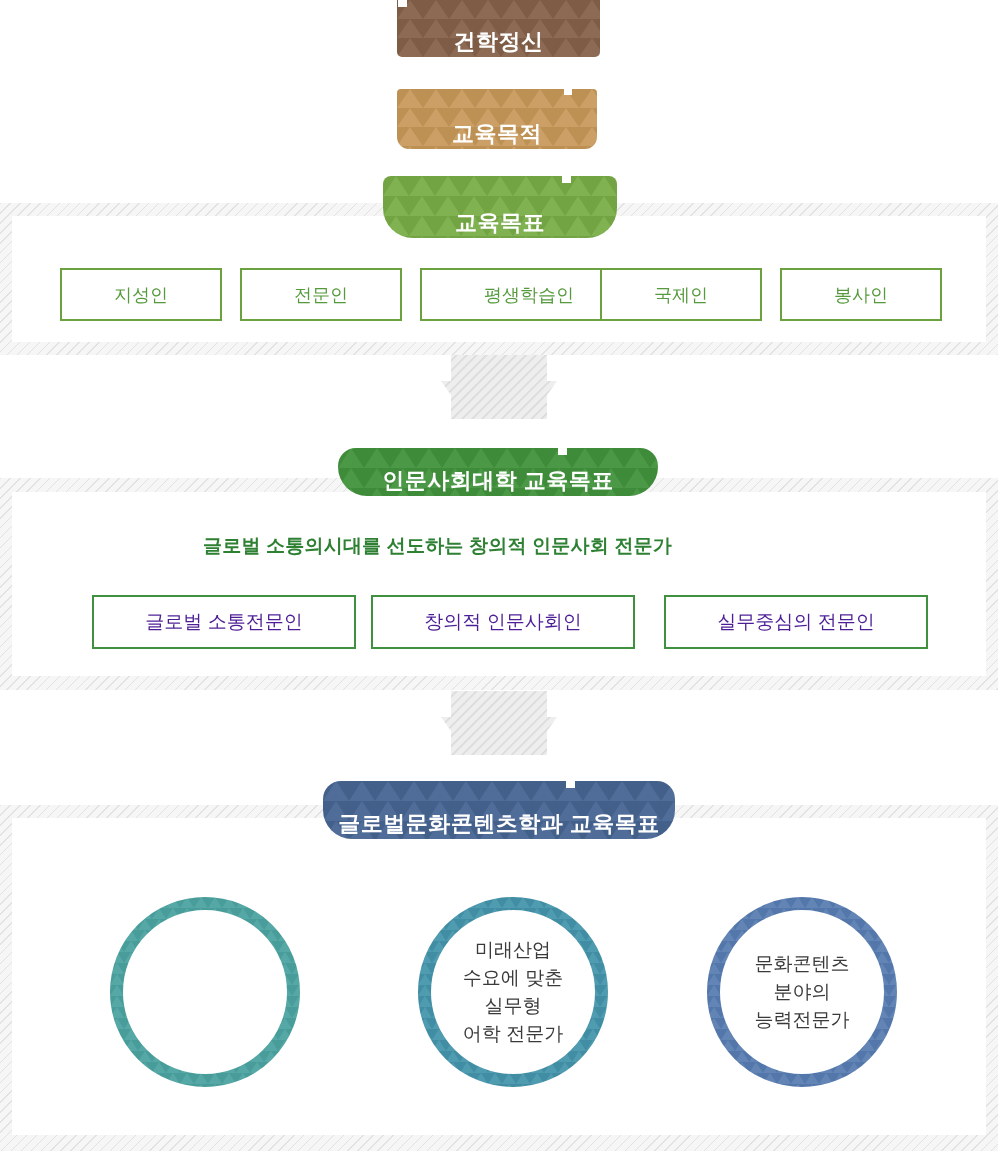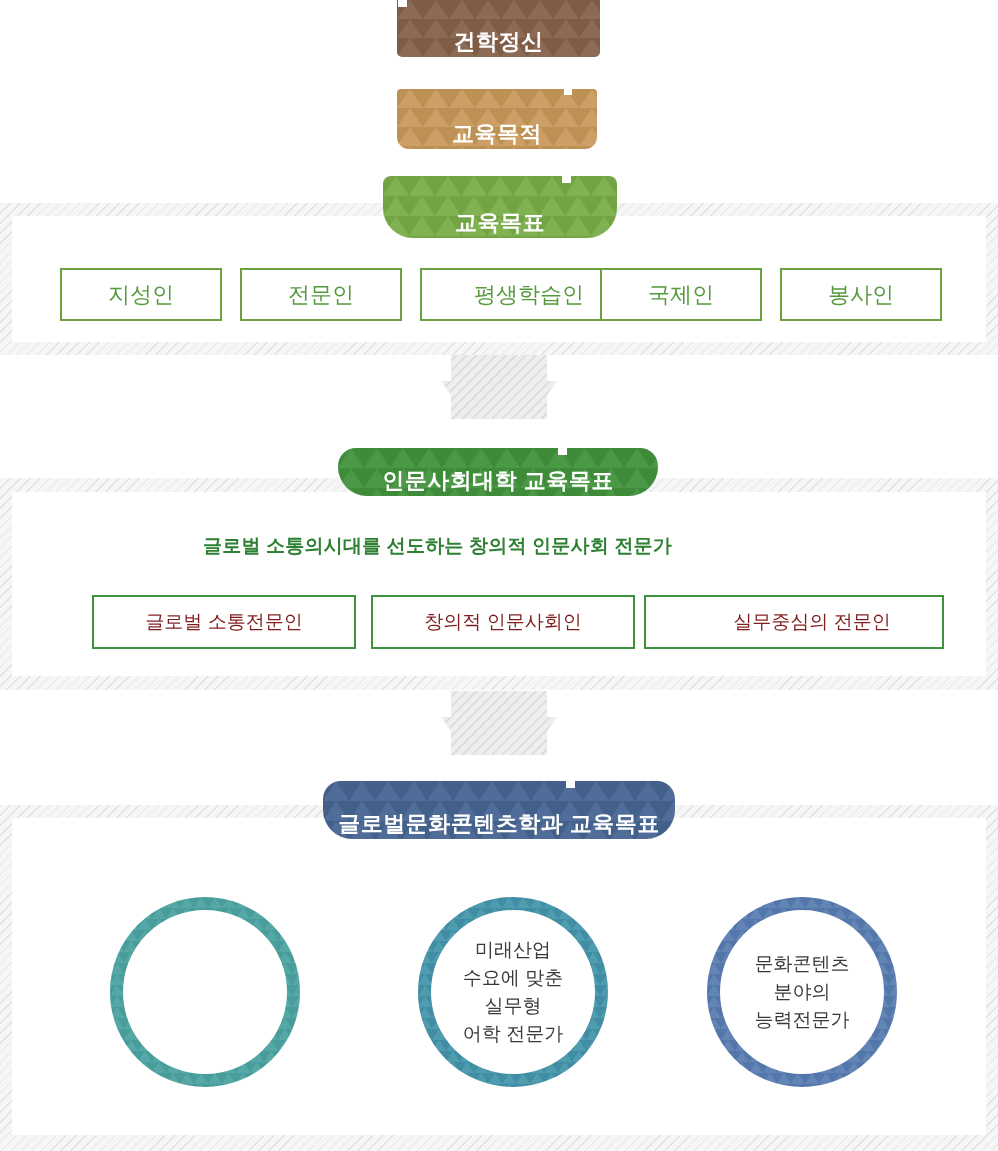--- a/index.html
+++ b/index.html
@@ -13,23 +13,23 @@
   .panel{position:absolute;background:#ffffff;}
 
   
   .banner{position:absolute;overflow:hidden;display:flex;align-items:flex-end;justify-content:center;}
   .banner .pat{position:absolute;left:0;top:0;width:100%;height:100%;}
   .banner .label{position:relative;color:#ffffff;font-weight:bold;font-size:22px;letter-spacing:.5px;white-space:nowrap;}
   .notch{position:absolute;top:0;background:#ffffff;}
 
   
   .gbox{position:absolute;background:#ffffff;display:flex;align-items:center;justify-content:center;
-        font-size:22px;font-weight:500;white-space:nowrap;}
+        font-size:18px;font-weight:500;white-space:nowrap;}
   .gbox.s1{border:2px solid #6ba23f;color:#559a3c;width:158px;height:49px;top:268px;}
-  .gbox.s2{border:2px solid #3f9140;color:#7f1d1d;width:260px;height:50px;top:595px;font-size:19px;}
+  .gbox.s2{border:2px solid #3f9140;color:#4c1d95;width:260px;height:50px;top:595px;font-size:19px;}
 
   
   .subtitle{position:absolute;left:0;width:875px;text-align:center;top:533px;
             color:#2e8133;font-size:19px;font-weight:600;letter-spacing:.2px;}
 
   
   .arrow{position:absolute;width:126px;height:64px;}
 
   
   .circle{position:absolute;width:190px;height:190px;top:897px;}
@@ -145,21 +145,21 @@
   </div>
 
   <div class="subtitle">글로벌 소통의시대를 선도하는 창의적 인문사회 전문가</div>
 
   <div class="gbox s2" style="left:92px;">
       <span>글로벌 소통전문인</span>
     </div>
   <div class="gbox s2" style="left:371px;">
       <span>창의적 인문사회인</span>
     </div>
-  <div class="gbox s2" style="left:644px;padding-left:36px;">
+  <div class="gbox s2" style="left:664px;">
       <span>실무중심의 전문인</span>
     </div>
 
   <div class="arrow" style="left:436px;top:691px;">
     <svg width="126" height="64" viewBox="0 0 126 64">
         <path d="M15 0 H111 V26 H121 L111 40 V64 H15 V40 L5 26 H15 Z" fill="url(#hatch-arrow)"></path>
       </svg>
   </div>
 
   <div class="band" style="top:805px;height:346px;"></div>

